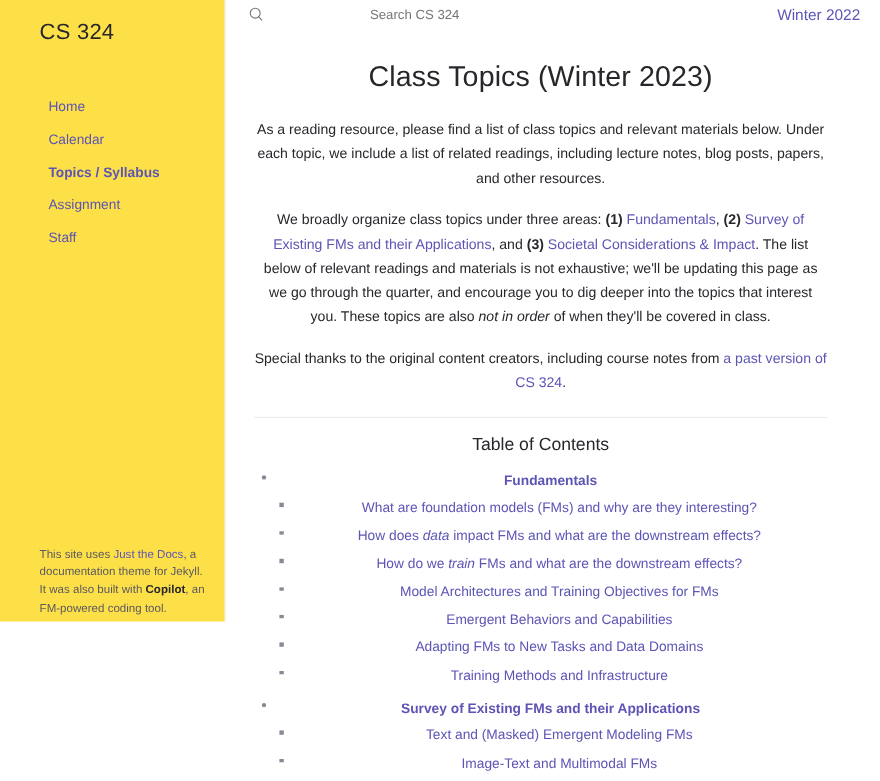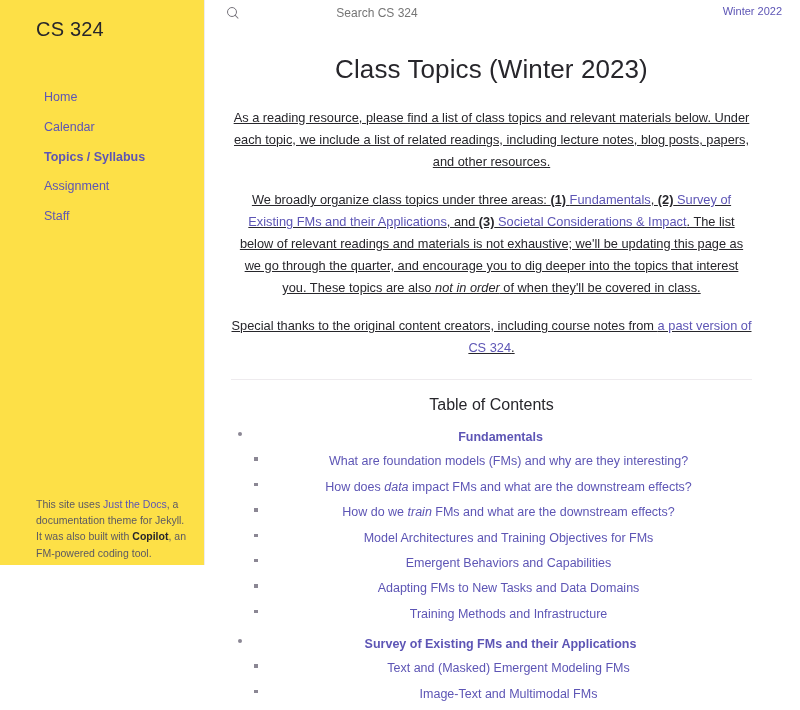--- a/index.html
+++ b/index.html
@@ -115,21 +115,21 @@
     font-size: 12px;
     color: #5c5962;
     width: 260px;
     padding: 0;
     text-align: center;
   }
   .aux-nav {
     position: absolute;
     right: 18px;
     top: 5px;
-    font-size: 11px;
+    font-size: 14px;
     color: #5d55b5;
   }
 
   .content {
     padding: 28px 48px 0 26px;
     max-width: 800px;
     text-align: center;
   }
   h1.page-title {
     font-size: 26px;
@@ -137,21 +137,20 @@
     color: #27262b;
     margin: 0 0 22px 0;
     letter-spacing: .1px;
   }
   p.para {
     font-size: 12.8px;
     line-height: 1.72;
     color: #27262b;
     margin: 0 0 16px 0;
     max-width: 530px;
-    text-decoration: underline;
   }
   .lnk { color: #5d55b5; text-decoration: none; cursor: pointer; }
   .bold { font-weight: bold; }
   .ital { font-style: italic; }
 
   hr.rule {
     border: none;
     border-top: 1px solid #eeebee;
     margin: 20px 0 16px 0;
     max-width: 534px;

